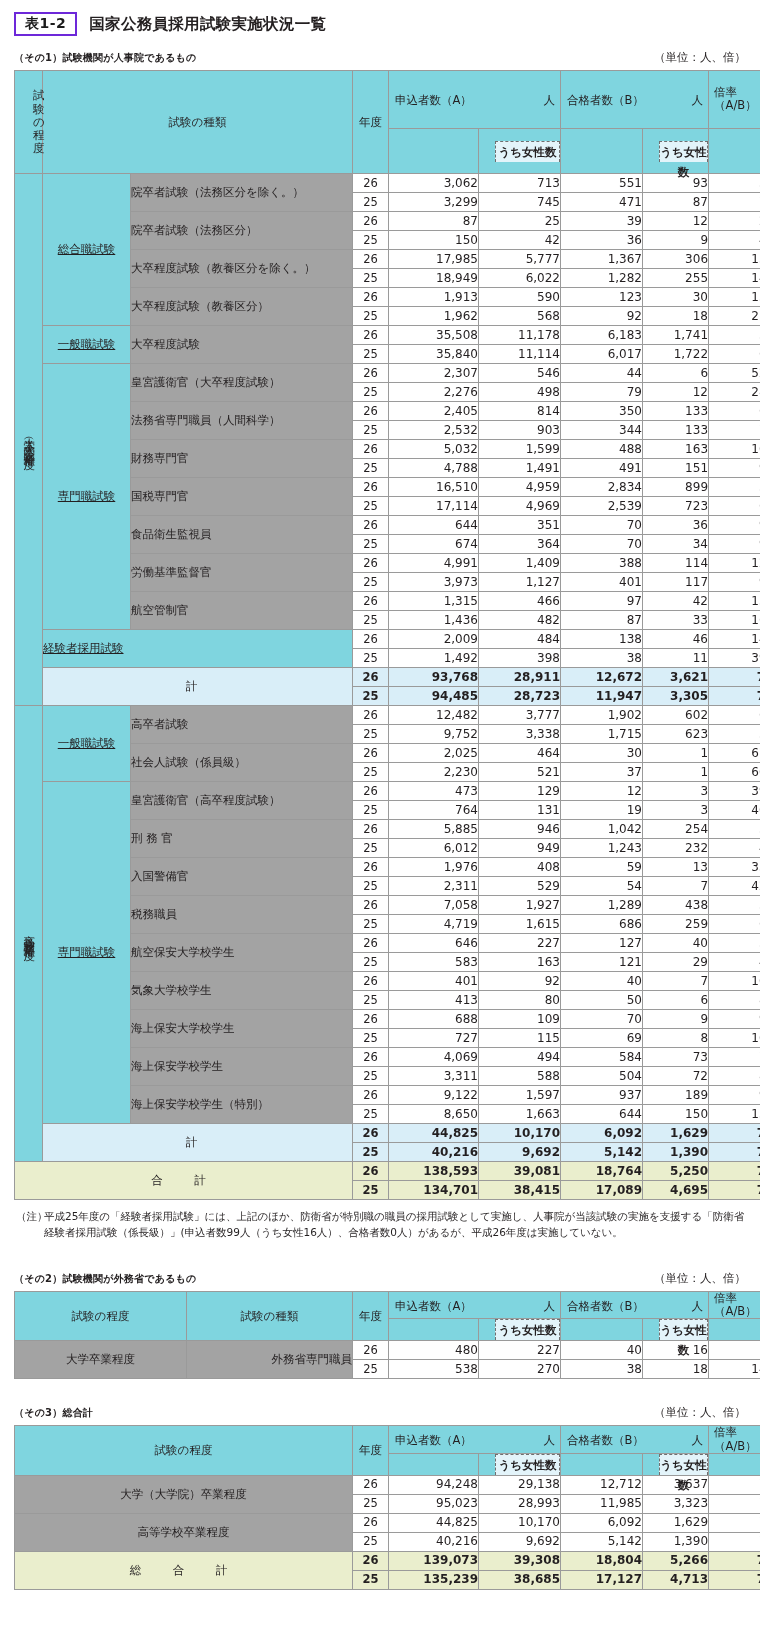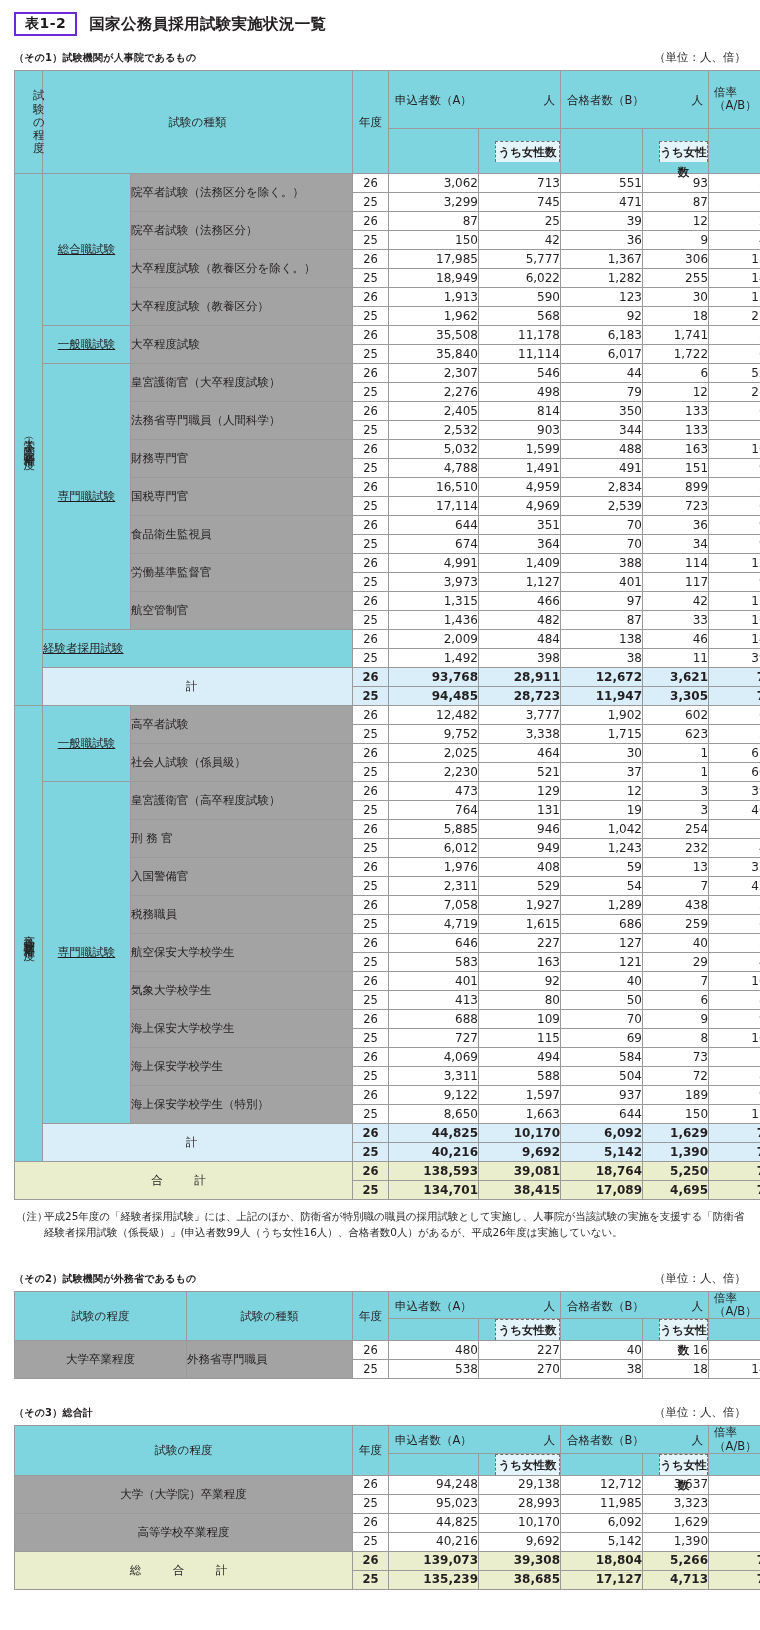--- a/index.html
+++ b/index.html
@@ -686,21 +686,21 @@
         <td class="hdr"></td>
         <td class="hdr-sub-wrap">
           <div class="hdr-sub">うち女性数</div>
         </td>
         <td class="hdr-right">倍</td>
       </tr>
     </thead>
     <tbody id="s2body">
         <tr>
           <td class="kind" rowspan="2" style="text-align: center;">大学卒業程度</td>
-          <td class="kind" rowspan="2" style="text-align: left; margin-top: 48px;">外務省専門職員</td>
+          <td class="kind" rowspan="2" style="text-align: right; margin-top: 48px;">外務省専門職員</td>
           <td class="yr">26</td>
           <td class="num dashed">480</td>
           <td class="num">227</td>
           <td class="num dashed">40</td>
           <td class="num">16</td>
           <td class="num">12</td>
         </tr>
         <tr>
           <td class="yr">25</td>
           <td class="num dashed">538</td>

